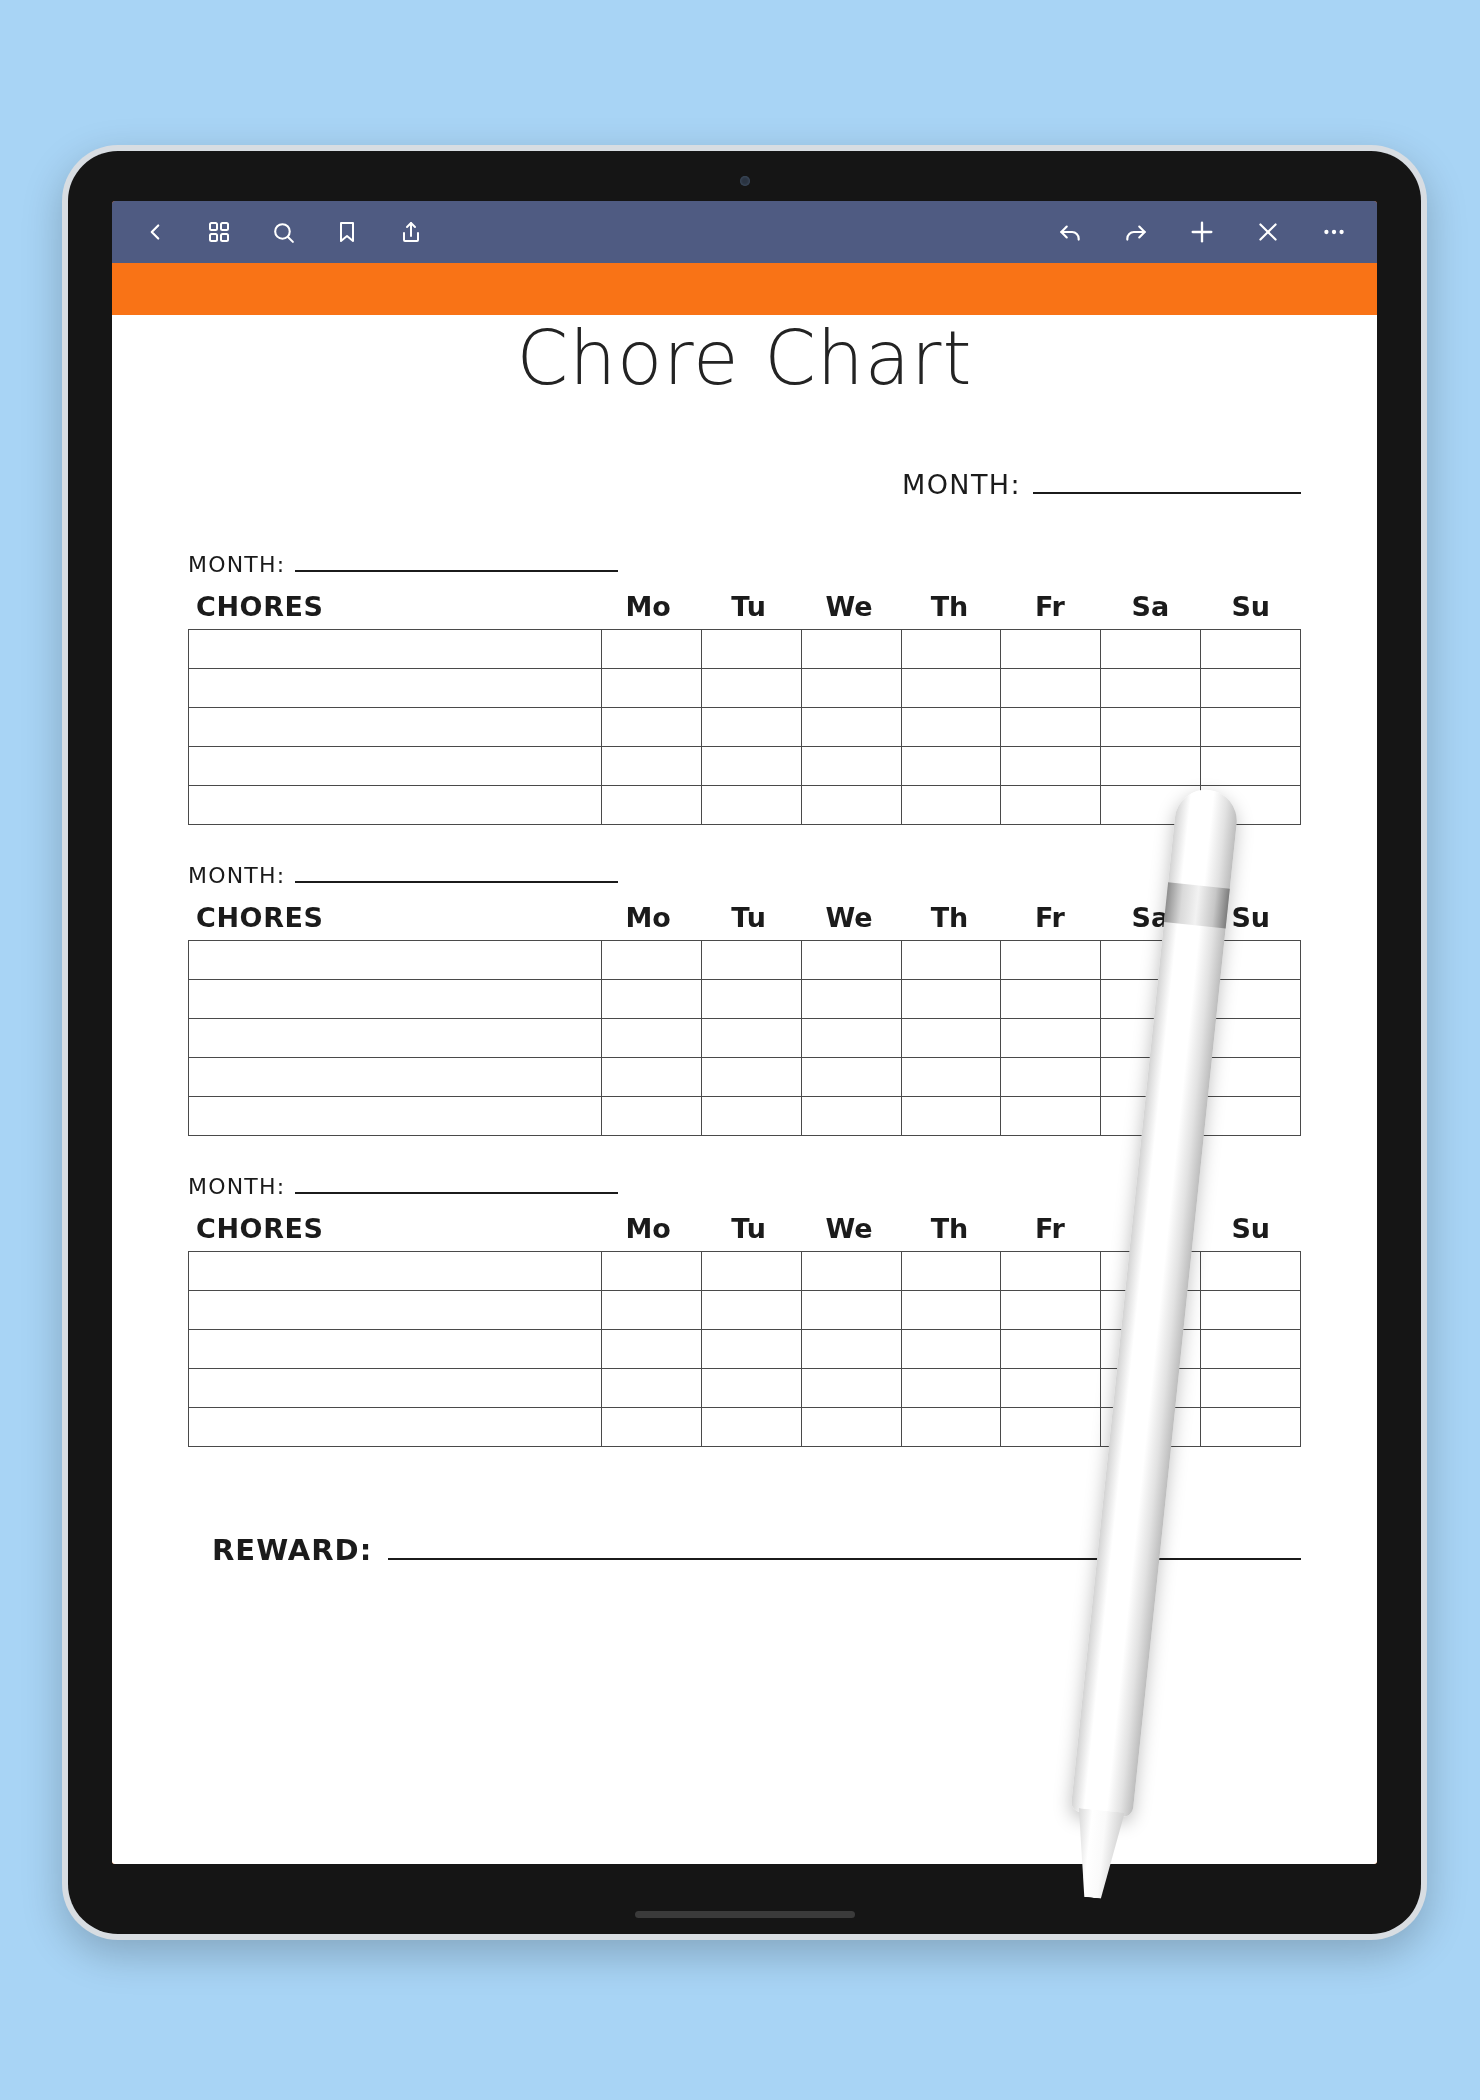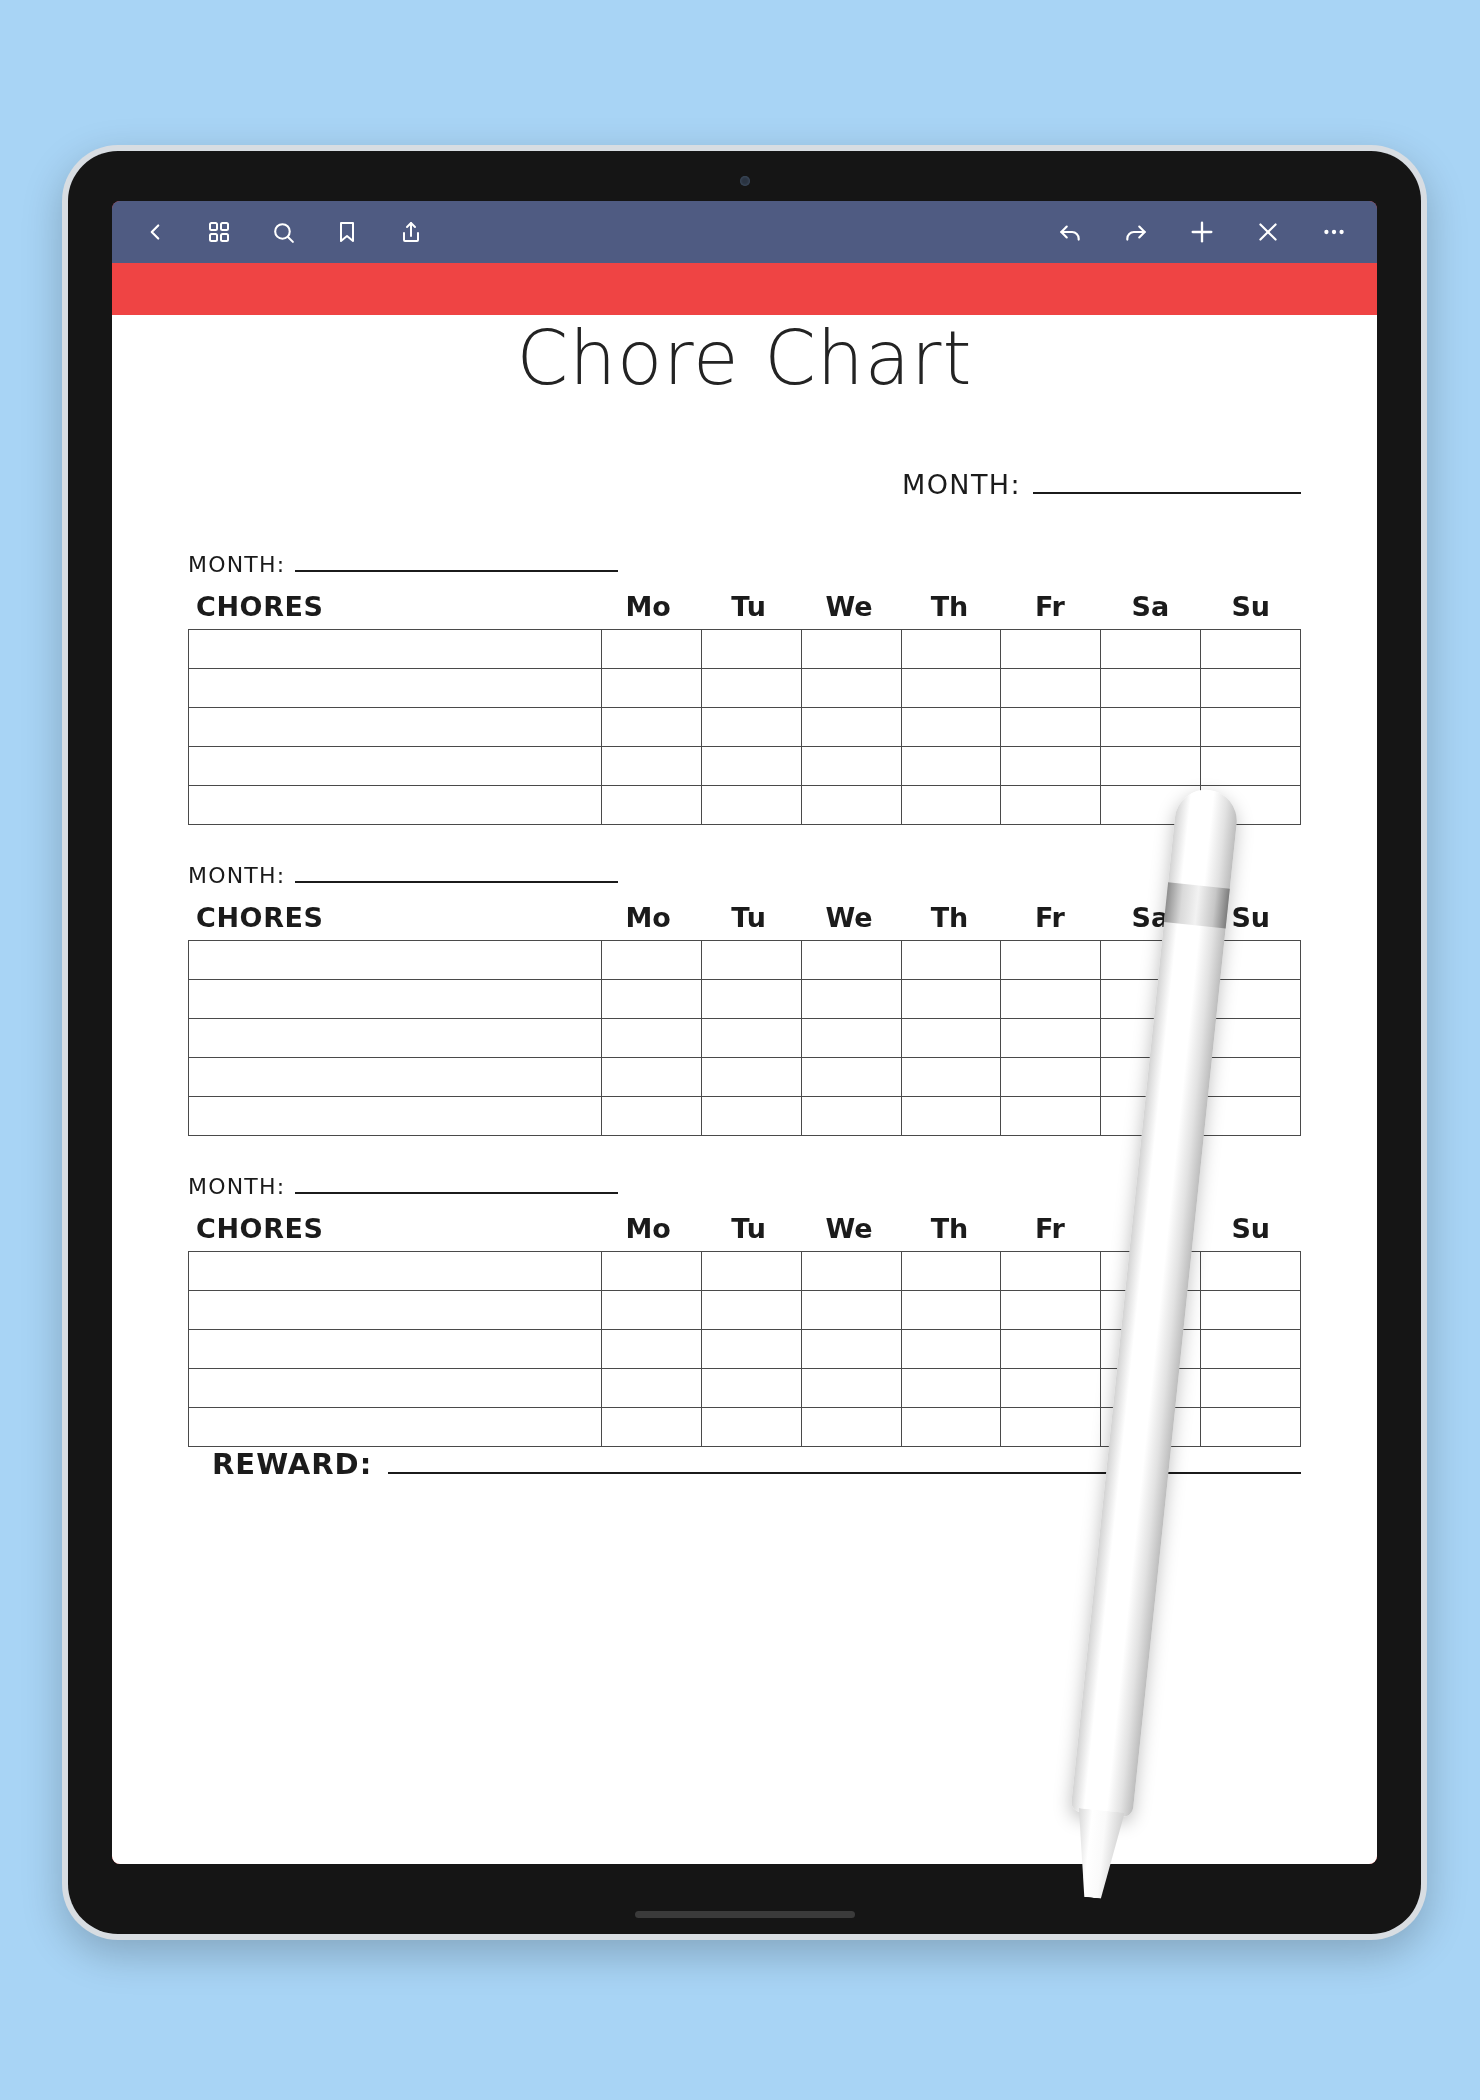--- a/index.html
+++ b/index.html
@@ -59,22 +59,22 @@
     height: 7px;
     border-radius: 4px;
     background: #3a3a3a;
   }
   .screen {
     position: absolute;
     left: 44px;
     top: 50px;
     width: 1265px;
     height: 1663px;
-    background: #ef4444;
-    border-radius: 8px;
+    background: #f97316;
+    border-radius: 3px;
     overflow: hidden;
   }
 
   
   .toolbar {
     position: relative;
     height: 62px;
     background: #4f5b82;
     display: flex;
     align-items: center;
@@ -201,20 +201,21 @@
     border: 1.6px solid #4a4a4a;
     height: 36px;
   }
   table.grid td.chore-cell { width: 410px; }
 
   .reward {
     display: flex;
     align-items: baseline;
     padding-left: 100px;
     padding-right: 76px;
+    margin-top: 86px;
   }
   .reward .lbl {
     font-size: 29px;
     font-weight: bold;
     letter-spacing: 1px;
     font-family: "DejaVu Sans", sans-serif;
   }
   .reward .rule {
     flex: 1;
     border-bottom: 2.5px solid #1b1b1b;

